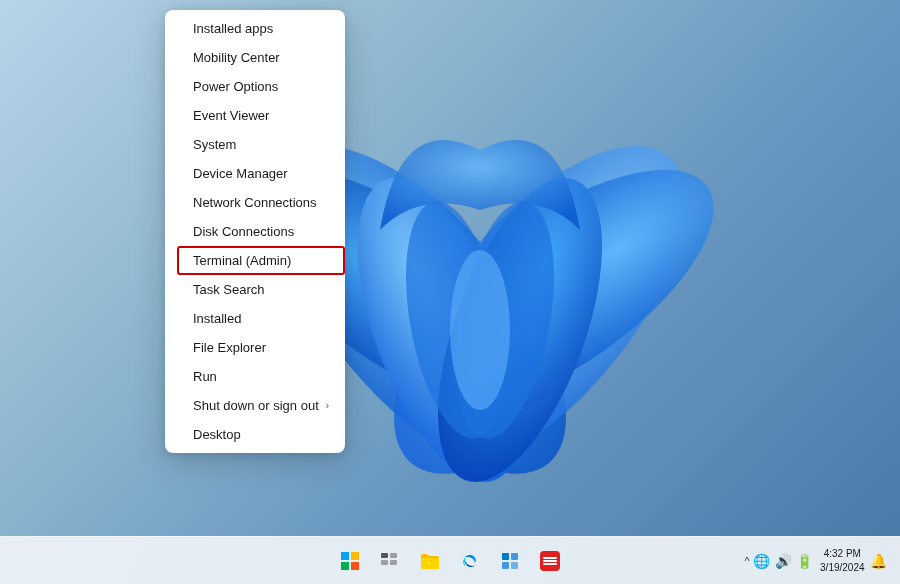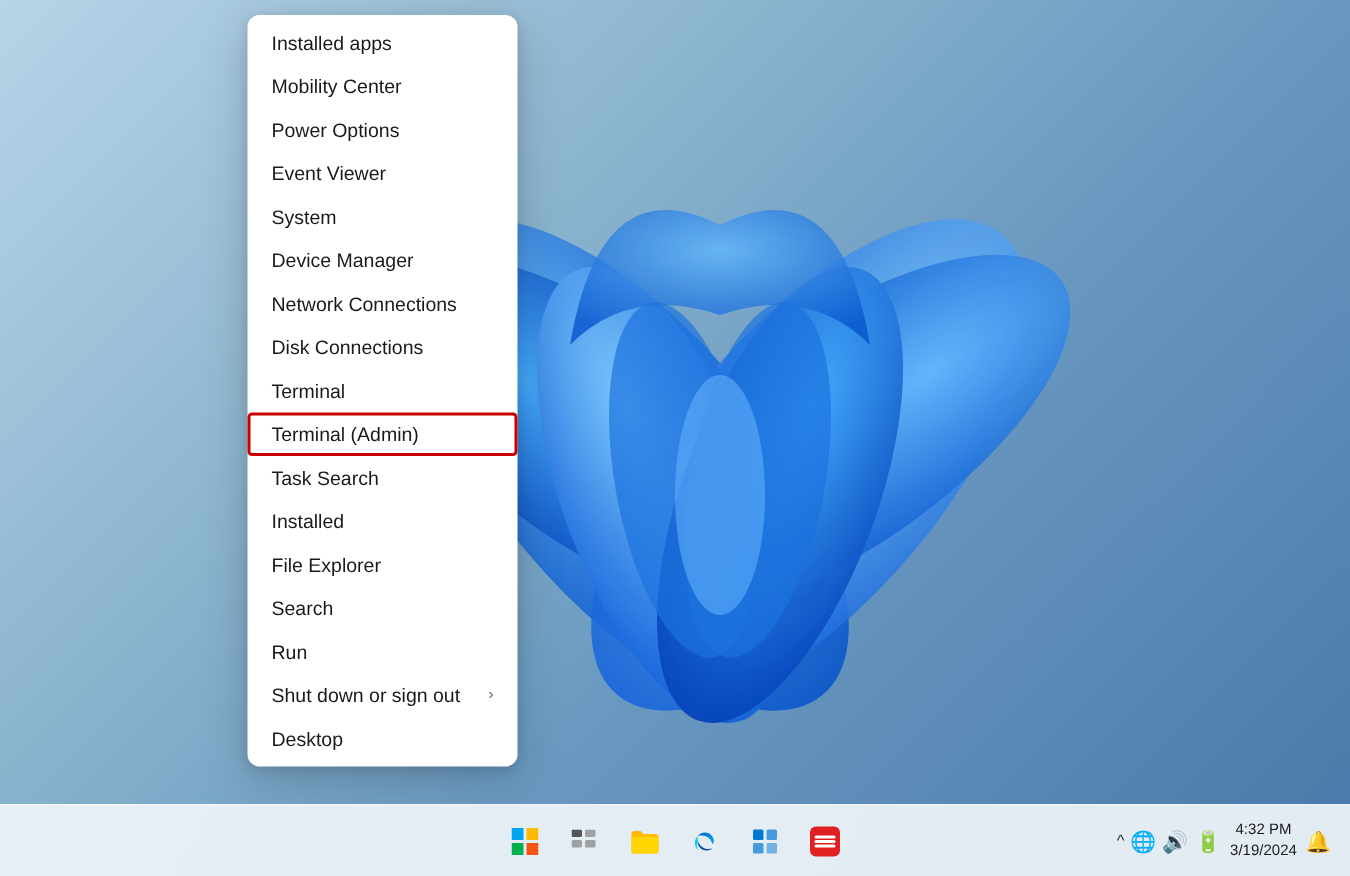--- a/index.html
+++ b/index.html
@@ -47,20 +47,21 @@
     .menu-item {
       padding: 7px 16px;
       font-size: 13px;
       color: #1a1a1a;
       cursor: pointer;
       display: flex;
       align-items: center;
       justify-content: space-between;
       white-space: nowrap;
       user-select: none;
+      margin-left: 12px;
     }
 
     .menu-item.highlighted {
       border: 2px solid #cc0000;
       border-radius: 3px;
       padding: 5px 14px;
     }
 
     .menu-chevron {
       font-size: 10px;
@@ -190,37 +191,31 @@
     </div>
     <div class="menu-item">
       <span>Device Manager</span>
     </div>
     <div class="menu-item">
       <span>Network Connections</span>
     </div>
     <div class="menu-item">
       <span>Disk Connections</span>
     </div>
-    <div class="menu-item">
-      <span>Terminal</span>
-    </div>
     <div class="menu-item highlighted">
       <span>Terminal (Admin)</span>
     </div>
     <div class="menu-item">
       <span>Task Search</span>
     </div>
     <div class="menu-item">
       <span>Installed</span>
     </div>
     <div class="menu-item">
       <span>File Explorer</span>
-    </div>
-    <div class="menu-item">
-      <span>Search</span>
     </div>
     <div class="menu-item">
       <span>Run</span>
     </div>
     <div class="menu-item">
       <span>Shut down or sign out</span>
       <span class="menu-chevron">›</span>
     </div>
     <div class="menu-item">
       <span>Desktop</span>

